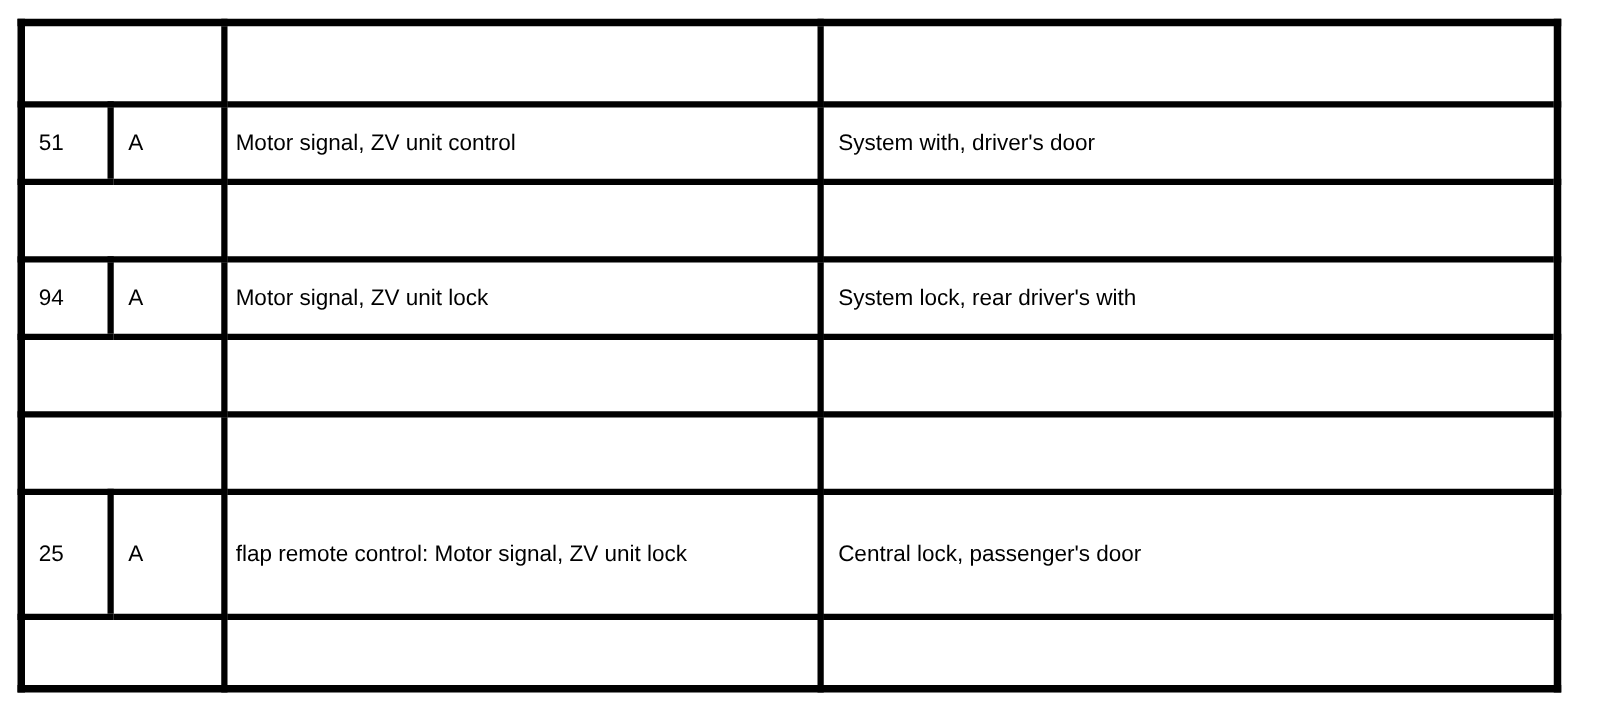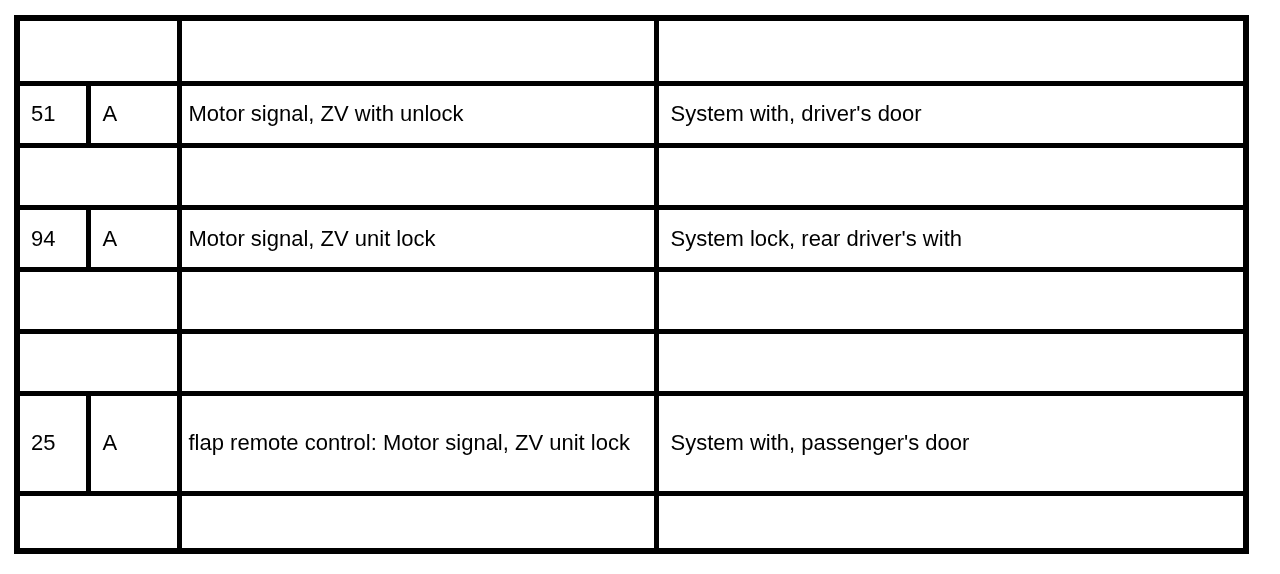--- a/index.html
+++ b/index.html
@@ -22,21 +22,21 @@
     background: #ffffff;
   }
   .pin-table, .pin-table td {
     border: 5px solid #000000;
   }
   .pin-table {
     border-width: 6px;
   }
   td {
     vertical-align: middle;
-    font-size: 22px;
+    font-size: 18px;
     line-height: 1.2;
     color: #000000;
     padding: 0;
     overflow: hidden;
   }
   td.c-pin {
     border-right-width: 4px;
     padding-left: 11px;
   }
   td.c-code {
@@ -72,21 +72,21 @@
   <tbody>
     <tr class="r-spacer r-first">
       <td class="c-spacer" colspan="2"></td>
       <td class="c-signal"></td>
       <td class="c-func"></td>
     </tr>
 
     <tr class="r-data">
       <td class="c-pin">51</td>
       <td class="c-code">A</td>
-      <td class="c-signal">Motor signal, ZV with unlock</td>
+      <td class="c-signal">Motor signal, ZV unit control</td>
       <td class="c-func">System with, driver's door</td>
     </tr>
 
     <tr class="r-spacer">
       <td class="c-spacer" colspan="2"></td>
       <td class="c-signal"></td>
       <td class="c-func"></td>
     </tr>
 
     <tr class="r-data">
@@ -106,21 +106,21 @@
     <tr class="r-spacer">
       <td class="c-spacer" colspan="2"></td>
       <td class="c-signal"></td>
       <td class="c-func"></td>
     </tr>
 
     <tr class="r-data r-tall">
       <td class="c-pin">25</td>
       <td class="c-code">A</td>
       <td class="c-signal">flap remote control: Motor signal, ZV unit lock</td>
-      <td class="c-func">System with, passenger's door</td>
+      <td class="c-func">Central lock, passenger's door</td>
     </tr>
 
     <tr class="r-spacer r-last">
       <td class="c-spacer" colspan="2"></td>
       <td class="c-signal"></td>
       <td class="c-func"></td>
     </tr>
   </tbody>
 </table>
 

